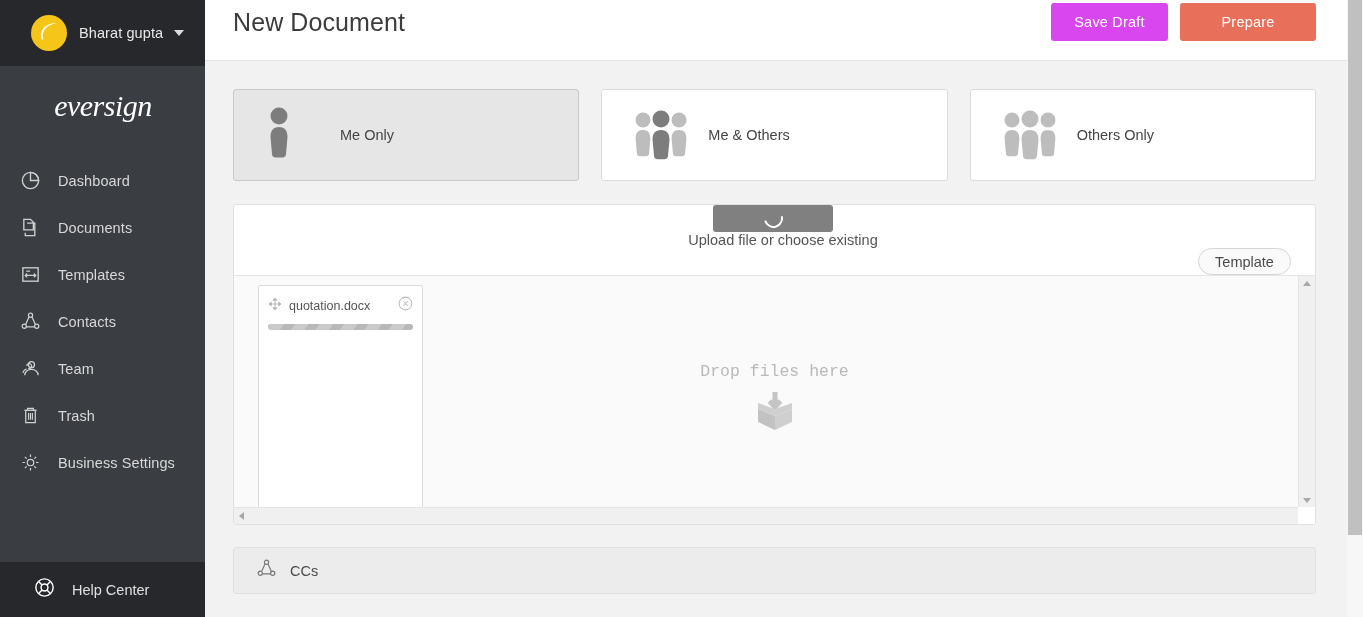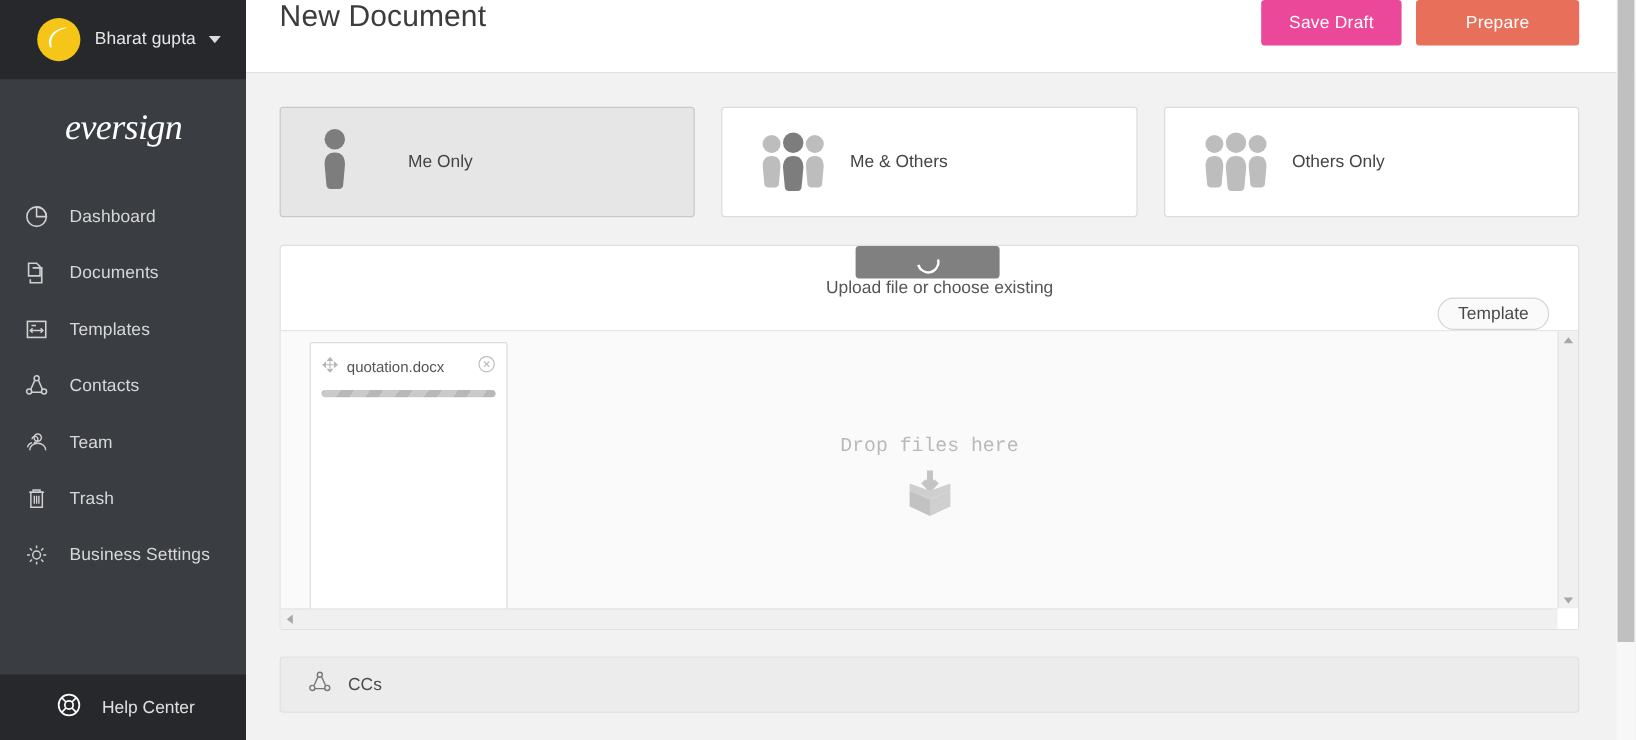--- a/index.html
+++ b/index.html
@@ -58,46 +58,46 @@
     width: 26px; height: 26px; flex: 0 0 26px;
     display: flex; align-items: center; justify-content: center;
   }
   .nav-label {
     color: #d8d8d8; font-size: 14.5px; margin-left: 15px;
     letter-spacing: .1px; white-space: nowrap;
   }
   .help-center {
     position: absolute; left: 0; bottom: 0; width: 205px; height: 55px;
     background: #26282c; display: flex; align-items: center;
-    padding-left: 46px; cursor: pointer;
+    padding-left: 33px; cursor: pointer;
   }
   .help-label { color: #e0e0e0; font-size: 14.5px; margin-left: 16px; }
 
   
   .main {
     flex: 1; height: 617px; position: relative;
     background: #f2f2f2; overflow: hidden;
   }
   .topbar {
     height: 61px; background: #fff;
     border-bottom: 1px solid #e2e2e2;
-    display: flex; 
+    display: flex; align-items: center;
     padding: 0 47px 16px 28px;
   }
   .page-title {
     font-size: 25px; color: #3c3c3c; font-weight: normal;
     letter-spacing: .1px;
   }
   .topbar-actions { margin-left: auto; display: flex; gap: 12px; }
   .btn-draft, .btn-prepare {
     border: none; border-radius: 3px; color: #fff;
     font-size: 14.5px; font-family: inherit; cursor: pointer;
     height: 38px; letter-spacing: .2px;
   }
-  .btn-draft { background: #ec4899; width: 117px; }
+  .btn-draft { background: #d946ef; width: 117px; }
   .btn-prepare { background: #e8705a; width: 136px; }
 
   .content { padding: 28px 47px 0 28px; }
 
   
   .signer-row { display: flex; gap: 22px; }
   .signer-card {
     flex: 1; height: 92px; background: #fff;
     border: 1px solid #dcdcdc; border-radius: 3px;
     display: flex; align-items: center; padding-left: 30px;

